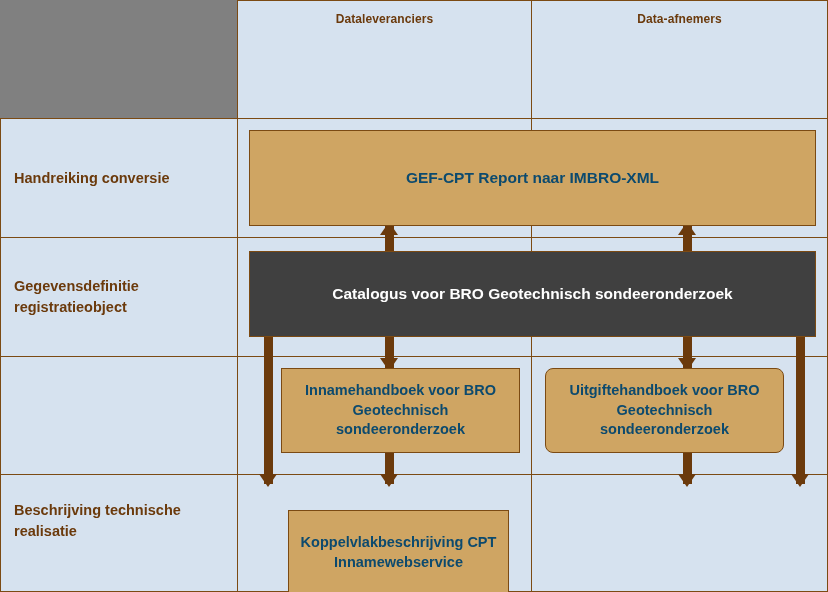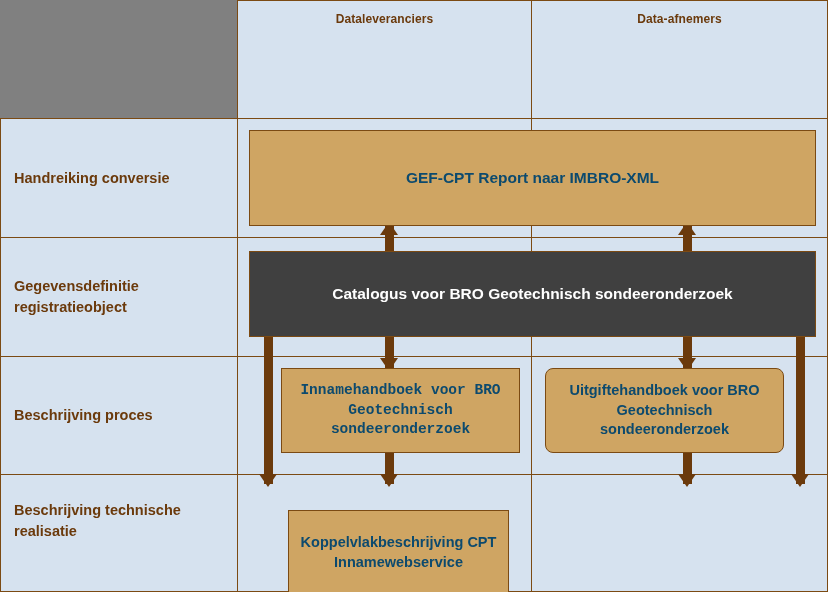--- a/index.html
+++ b/index.html
@@ -129,21 +129,20 @@
 
   <div class="cell" style="left:0px;  top:474px;width:238px; height:118px;"></div>
   <div class="cell" style="left:237px;top:474px;width:295px; height:118px;"></div>
   <div class="cell" style="left:531px;top:474px;width:297px; height:118px;"></div>
 
   <div class="col-head" style="left:237px;top:0px;width:295px;height:119px;">Dataleveranciers</div>
   <div class="col-head" style="left:531px;top:0px;width:297px;height:119px;">Data-afnemers</div>
 
   <div class="row-label" style="left:0px;top:118px;width:238px;height:120px;text-align:center;">Handreiking conversie</div>
   <div class="row-label" style="left:0px;top:237px;width:238px;height:120px;">Gegevensdefinitie registratieobject</div>
-  <div class="row-label" style="left:0px;top:356px;width:238px;height:119px;">Beschrijving proces</div>
   <div class="row-label" style="left:0px;top:450px;width:238px;height:142px;">Beschrijving technische realisatie</div>
 
   <div class="conn" style="left:385px;top:222px;width:9px;height:30px;"></div>
   <div class="arrow-up" style="left:380px;top:222px;"></div>
   <div class="conn" style="left:683px;top:222px;width:9px;height:30px;"></div>
   <div class="arrow-up" style="left:678px;top:222px;"></div>
 
   <div class="conn" style="left:385px;top:336px;width:9px;height:32px;"></div>
   <div class="arrow-down" style="left:380px;top:358px;"></div>
   <div class="conn" style="left:683px;top:336px;width:9px;height:32px;"></div>
@@ -156,20 +155,20 @@
 
   <div class="conn" style="left:385px;top:452px;width:9px;height:32px;"></div>
   <div class="arrow-down" style="left:380px;top:474px;"></div>
   <div class="conn" style="left:683px;top:452px;width:9px;height:32px;"></div>
   <div class="arrow-down" style="left:678px;top:474px;"></div>
 
   <div class="box tan wide" style="left:249px;top:130px;width:567px;height:96px;">GEF-CPT Report naar IMBRO-XML</div>
 
   <div class="box dark wide" style="left:249px;top:251px;width:567px;height:86px;">Catalogus voor BRO Geotechnisch sondeeronderzoek</div>
 
-  <div class="box tan multi" style="left:281px;top:368px;width:239px;height:85px;font-family:Liberation Mono, monospace;">Innamehandboek voor BRO Geotechnisch sondeeronderzoek</div>
+  <div class="box tan multi" style="left:281px;top:368px;width:239px;height:85px;">Innamehandboek voor BRO Geotechnisch sondeeronderzoek</div>
 
   <div class="box tan multi" style="left:545px;top:368px;width:239px;height:85px;border-radius:8px;">Uitgiftehandboek voor BRO Geotechnisch sondeeronderzoek</div>
 
   <div class="box tan multi" style="left:253px;top:510px;width:221px;height:85px;margin-left:35px;">Koppelvlakbeschrijving CPT Innamewebservice</div>
 
 
 </div>
 
 </body></html>

